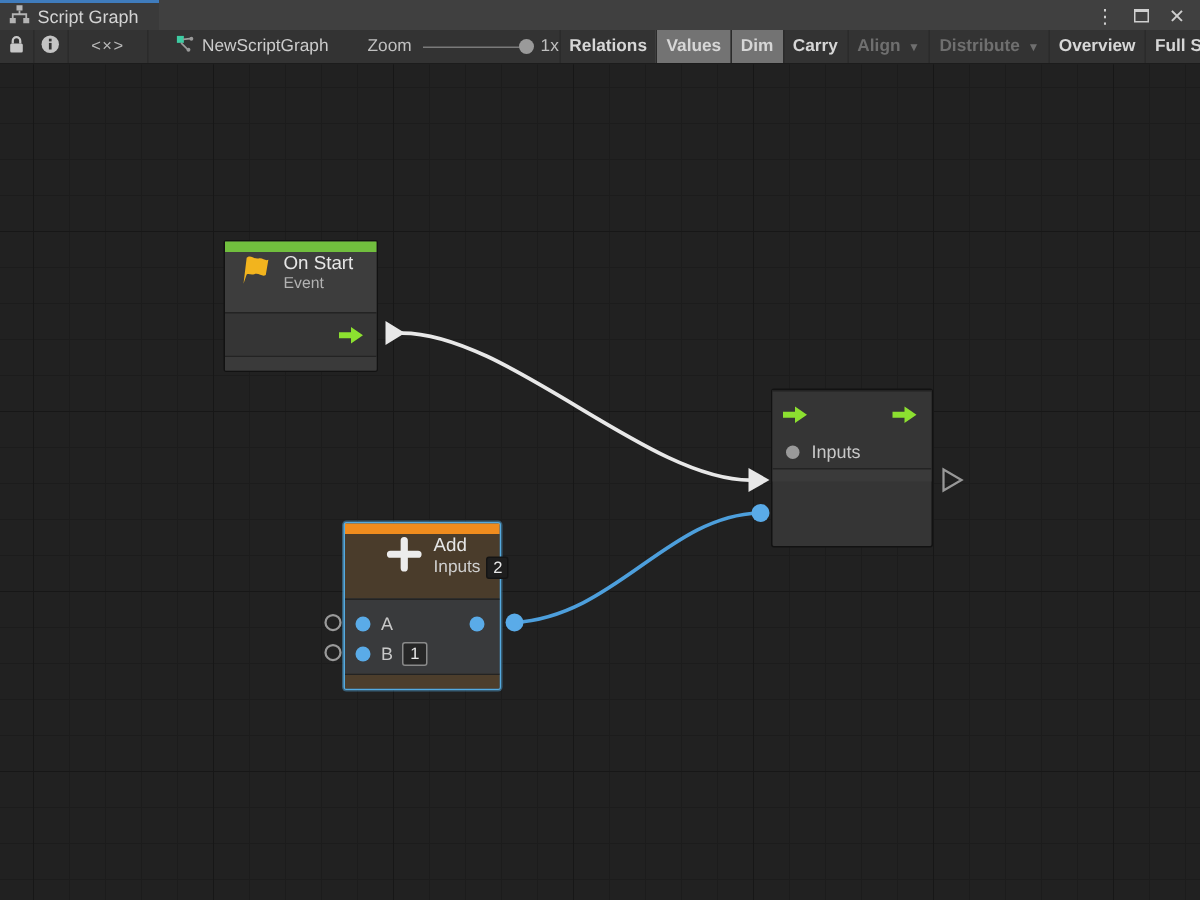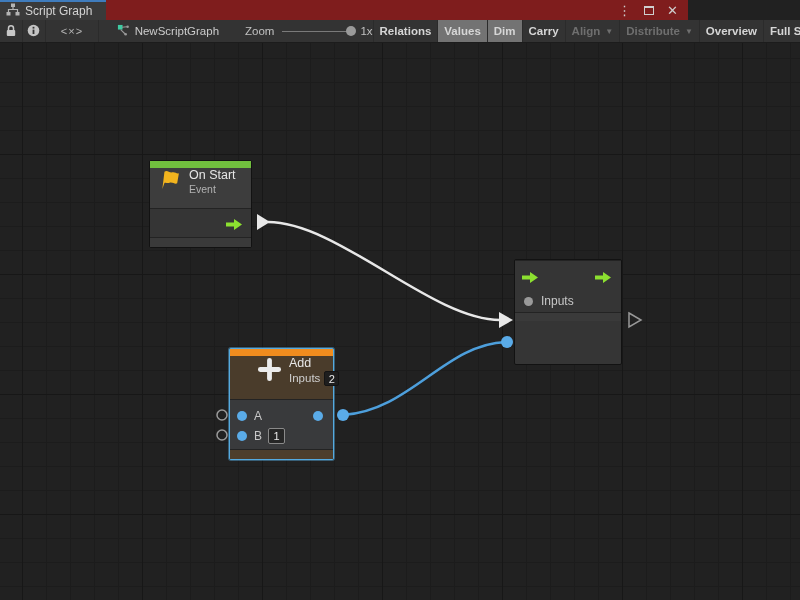--- a/index.html
+++ b/index.html
@@ -1,22 +1,22 @@
 <!DOCTYPE html>
 <html><head>
 <meta charset="utf-8">
 <style>
   * { margin:0; padding:0; box-sizing:border-box; }
   html,body { width:800px; height:600px; overflow:hidden; background:#212121;
               font-family:"Liberation Sans", sans-serif; }
   .window { position:relative; width:800px; height:600px; }
 
   
-  .titlebar { position:absolute; left:0; top:0; width:688px; height:20px;
-              background:#7f1d1d; display:flex; align-items:stretch; }
+  .titlebar { position:absolute; left:0; top:0; width:800px; height:20px;
+              background:#404040; display:flex; align-items:stretch; }
   .tab { display:flex; align-items:center; gap:5px; padding:0 14px 0 6px;
          background:#3a3a3a; border-top:2px solid #3f7cbd; color:#d4d4d4;
          font-size:12px; }
   .win-controls { margin-left:auto; display:flex; align-items:center; gap:13px;
                   padding-right:10px; color:#cfcfcf; font-size:13px; }
   .win-controls .glyph { line-height:1; cursor:default; }
   .maxbox { width:10px; height:9px; border:1.5px solid #cfcfcf; border-top-width:2.5px; }
 
   
   .toolbar { position:absolute; left:0; top:20px; width:800px; height:23px;

